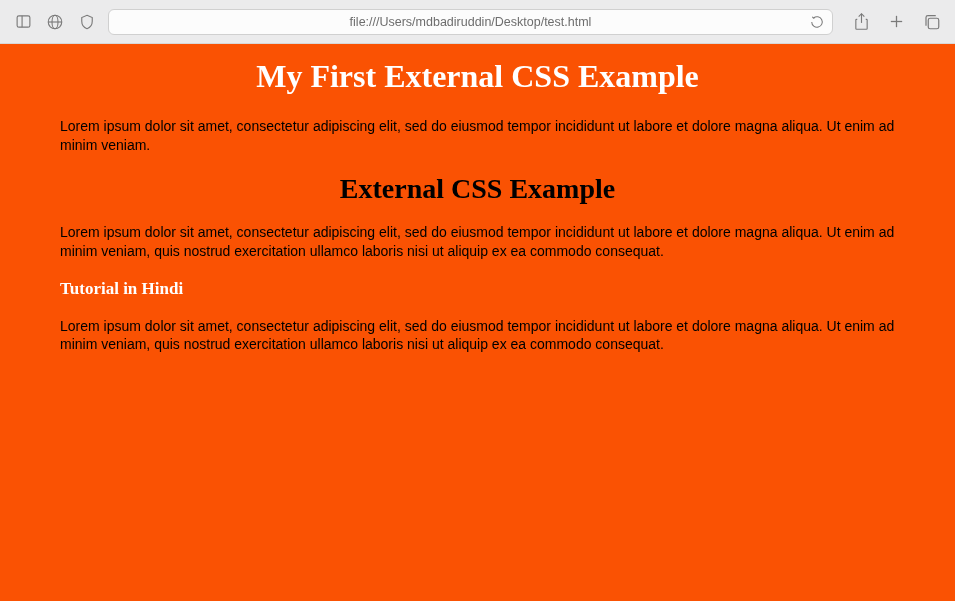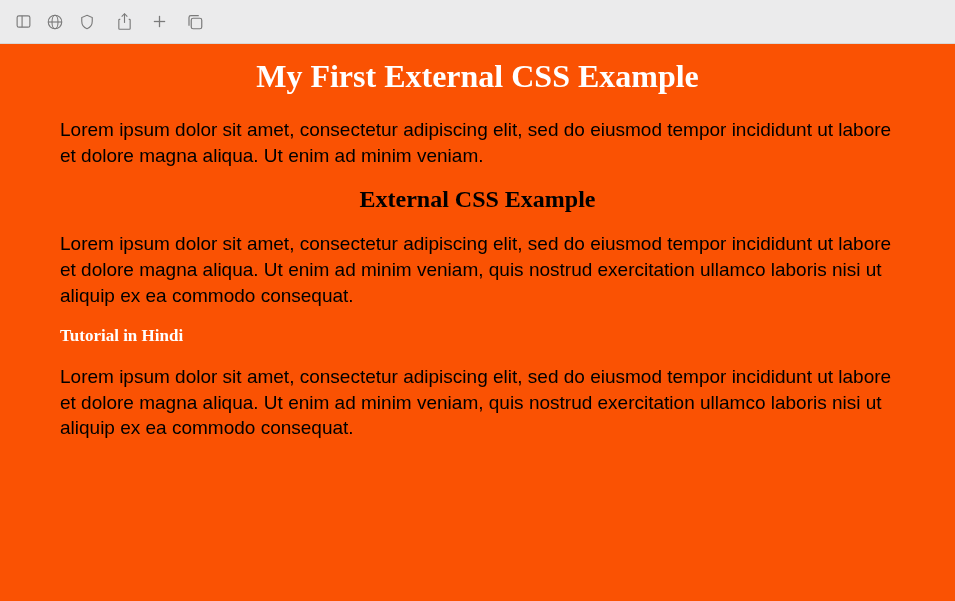--- a/index.html
+++ b/index.html
@@ -97,36 +97,36 @@
       font-family: "Times New Roman", Times, serif;
       font-weight: bold;
       font-size: 32px;
       text-align: center;
       margin-bottom: 22px;
     }
     .page-h2 {
       color: #000000;
       font-family: "Times New Roman", Times, serif;
       font-weight: bold;
-      font-size: 24px;
+      font-size: 28px;
       text-align: center;
       margin: 18px 0 18px 0;
     }
     .page-h3 {
       color: #ffffff;
       font-family: "Times New Roman", Times, serif;
       font-weight: bold;
       font-size: 17px;
       text-align: left;
       margin: 18px 0 18px 0;
     }
     .page-p {
       color: #000000;
       font-family: Verdana, Geneva, sans-serif;
-      font-size: 19px;
+      font-size: 14px;
       line-height: 1.35;
       margin-bottom: 8px;
     }
   </style>
 </head>
 <body>
 
 <div class="browser-chrome">
   <div class="chrome-left">
     <span class="chrome-icon sidebar-icon">
@@ -142,20 +142,29 @@
         <line x1="3" y1="12" x2="21" y2="12"></line>
       </svg>
     </span>
     <span class="chrome-icon shield-icon">
       <svg viewBox="0 0 24 24" fill="none" stroke="currentColor" stroke-width="1.5">
         <path d="M12 3 L19 6 V11 C19 16 16 19.5 12 21 C8 19.5 5 16 5 11 V6 Z"></path>
       </svg>
     </span>
   </div>
 
+  <div class="addr-container">
+    <span class="addr-label">file:///Users/mdbadiruddin/Desktop/test.html</span>
+    <span class="reload-icon">
+      <svg width="14" height="14" viewBox="0 0 24 24" fill="none" stroke="currentColor" stroke-width="1.8">
+        <path d="M3 12 a9 9 0 1 0 3 -6.7"></path>
+        <polyline points="4 3 5.8 5.4 8.5 4.3"></polyline>
+      </svg>
+    </span>
+  </div>
 
   <div class="chrome-right">
     <span class="share-icon">
       <svg width="17" height="19" viewBox="0 0 24 26" fill="none" stroke="currentColor" stroke-width="1.6">
         <path d="M12 2 V15"></path>
         <polyline points="8 6 12 2 16 6"></polyline>
         <path d="M6 10 H5 a1 1 0 0 0 -1 1 V23 a1 1 0 0 0 1 1 H19 a1 1 0 0 0 1 -1 V11 a1 1 0 0 0 -1 -1 H18"></path>
       </svg>
     </span>
     <span class="plus-icon">

